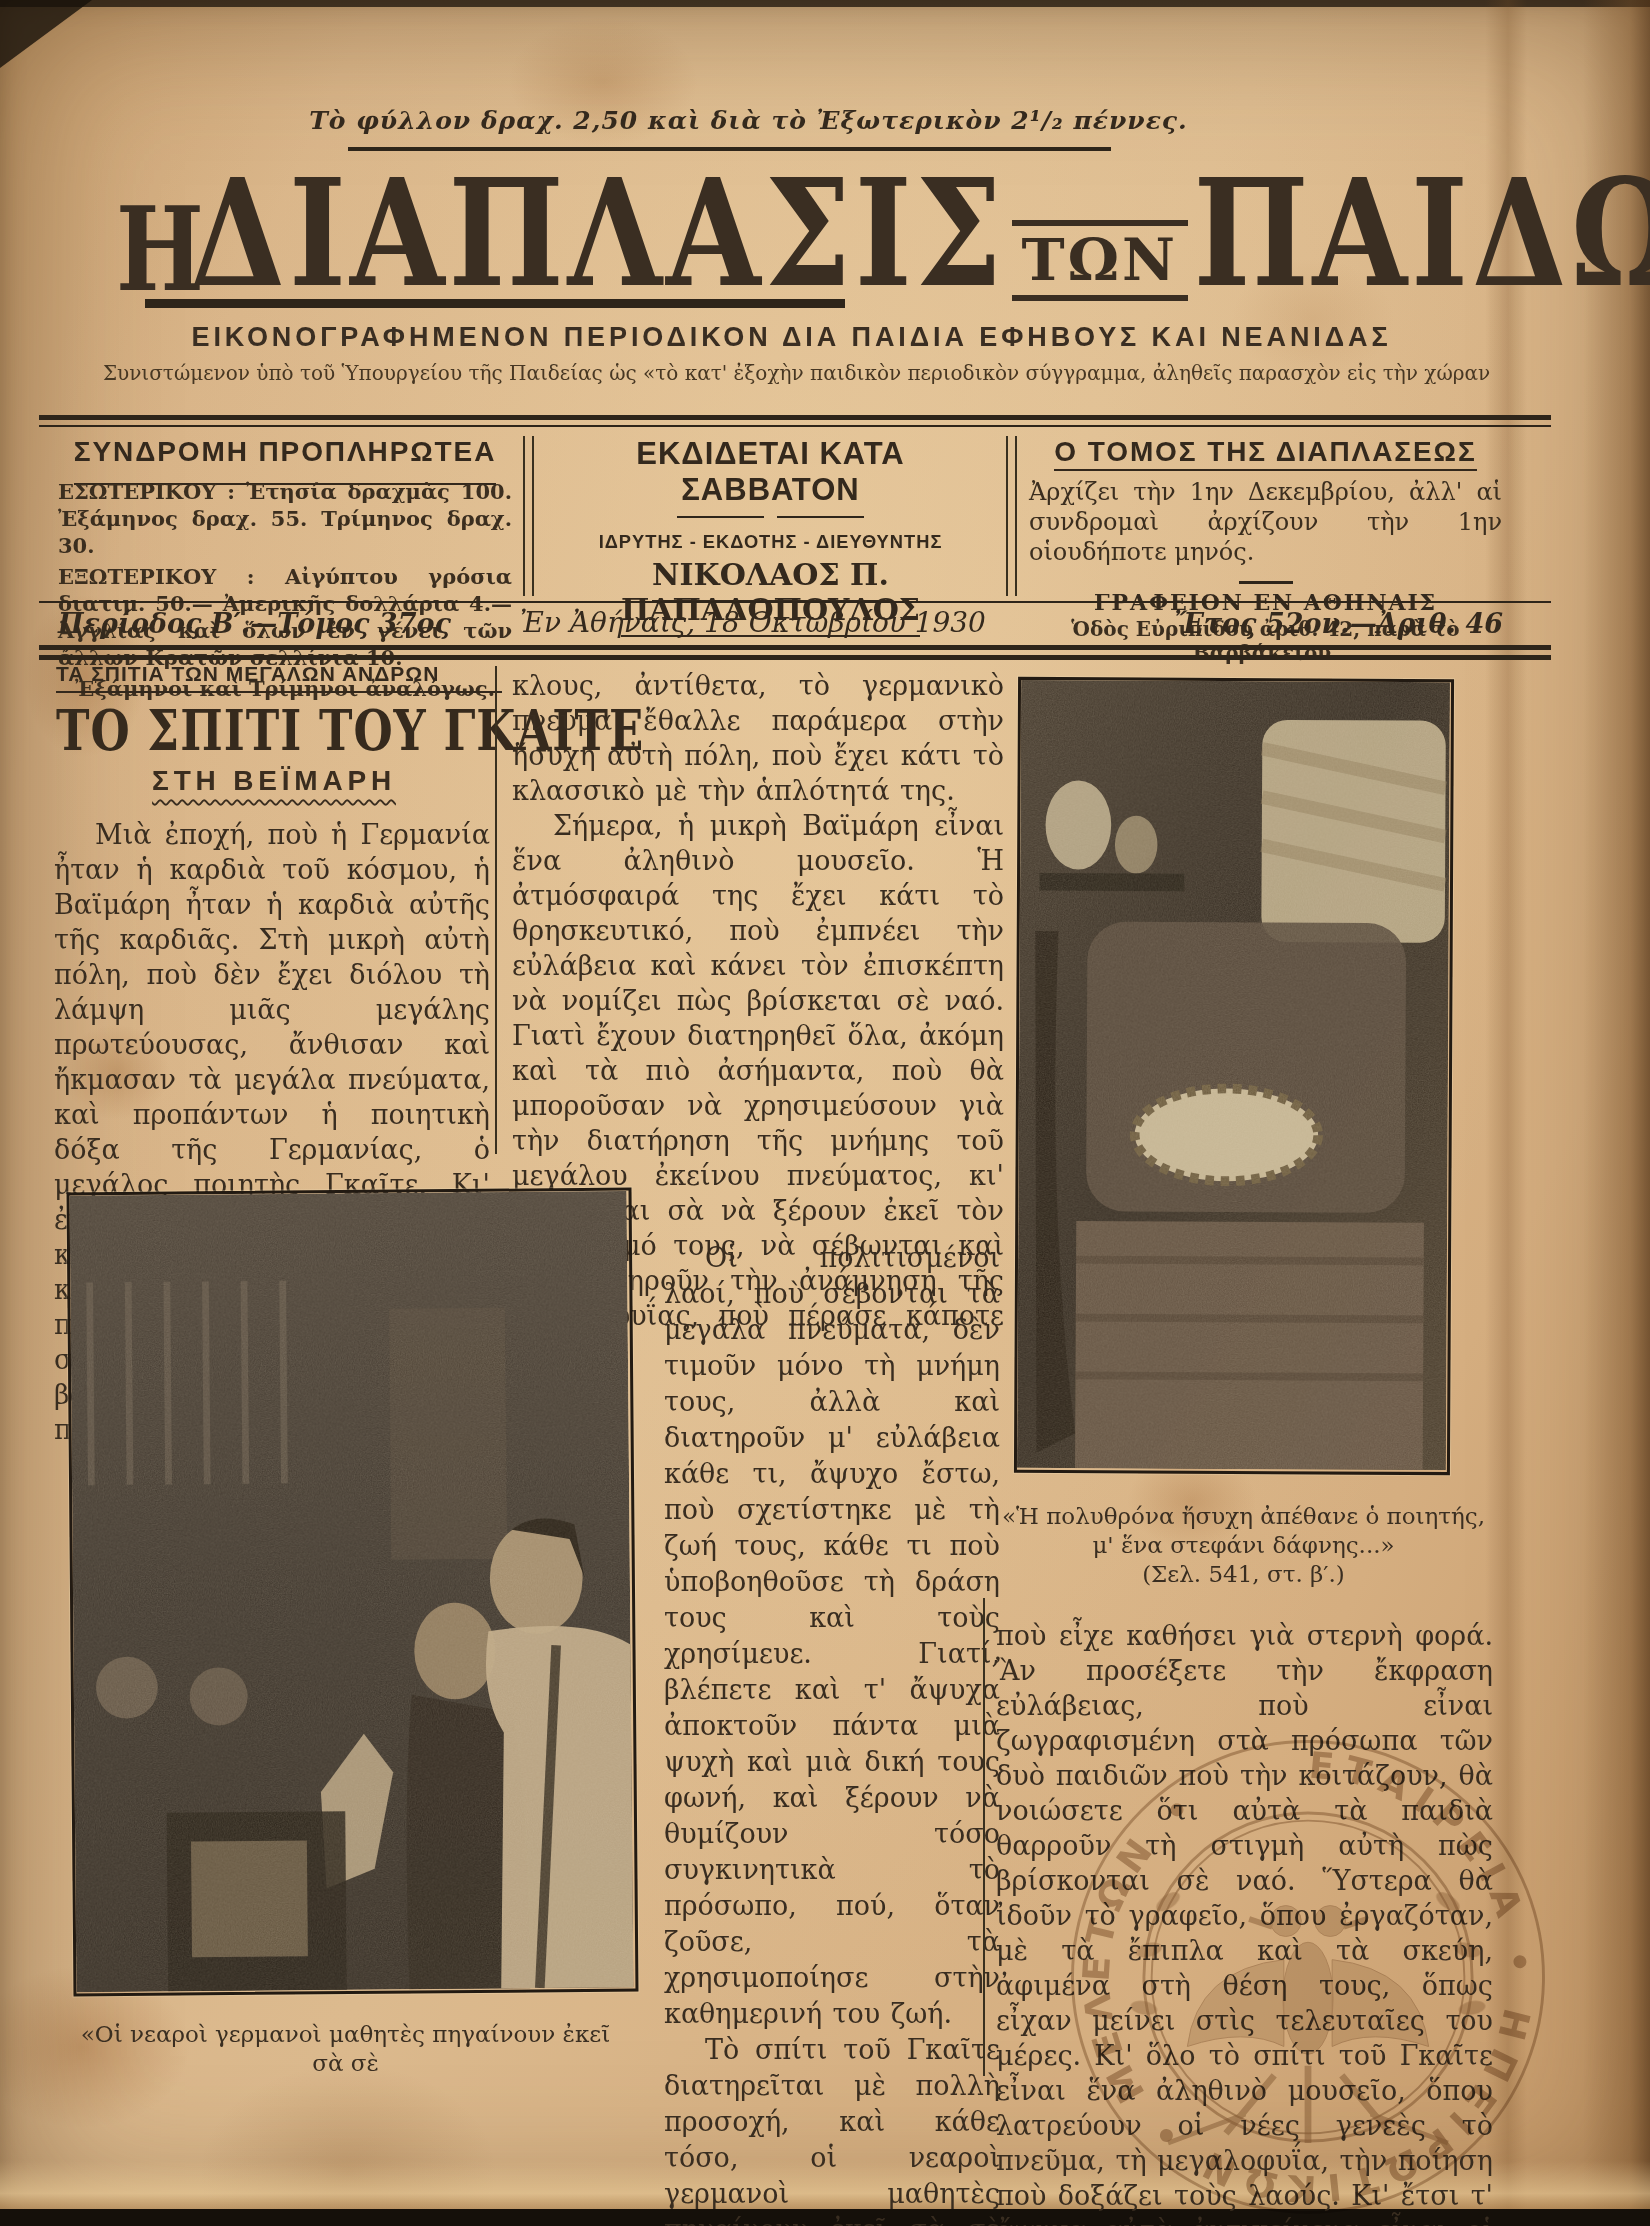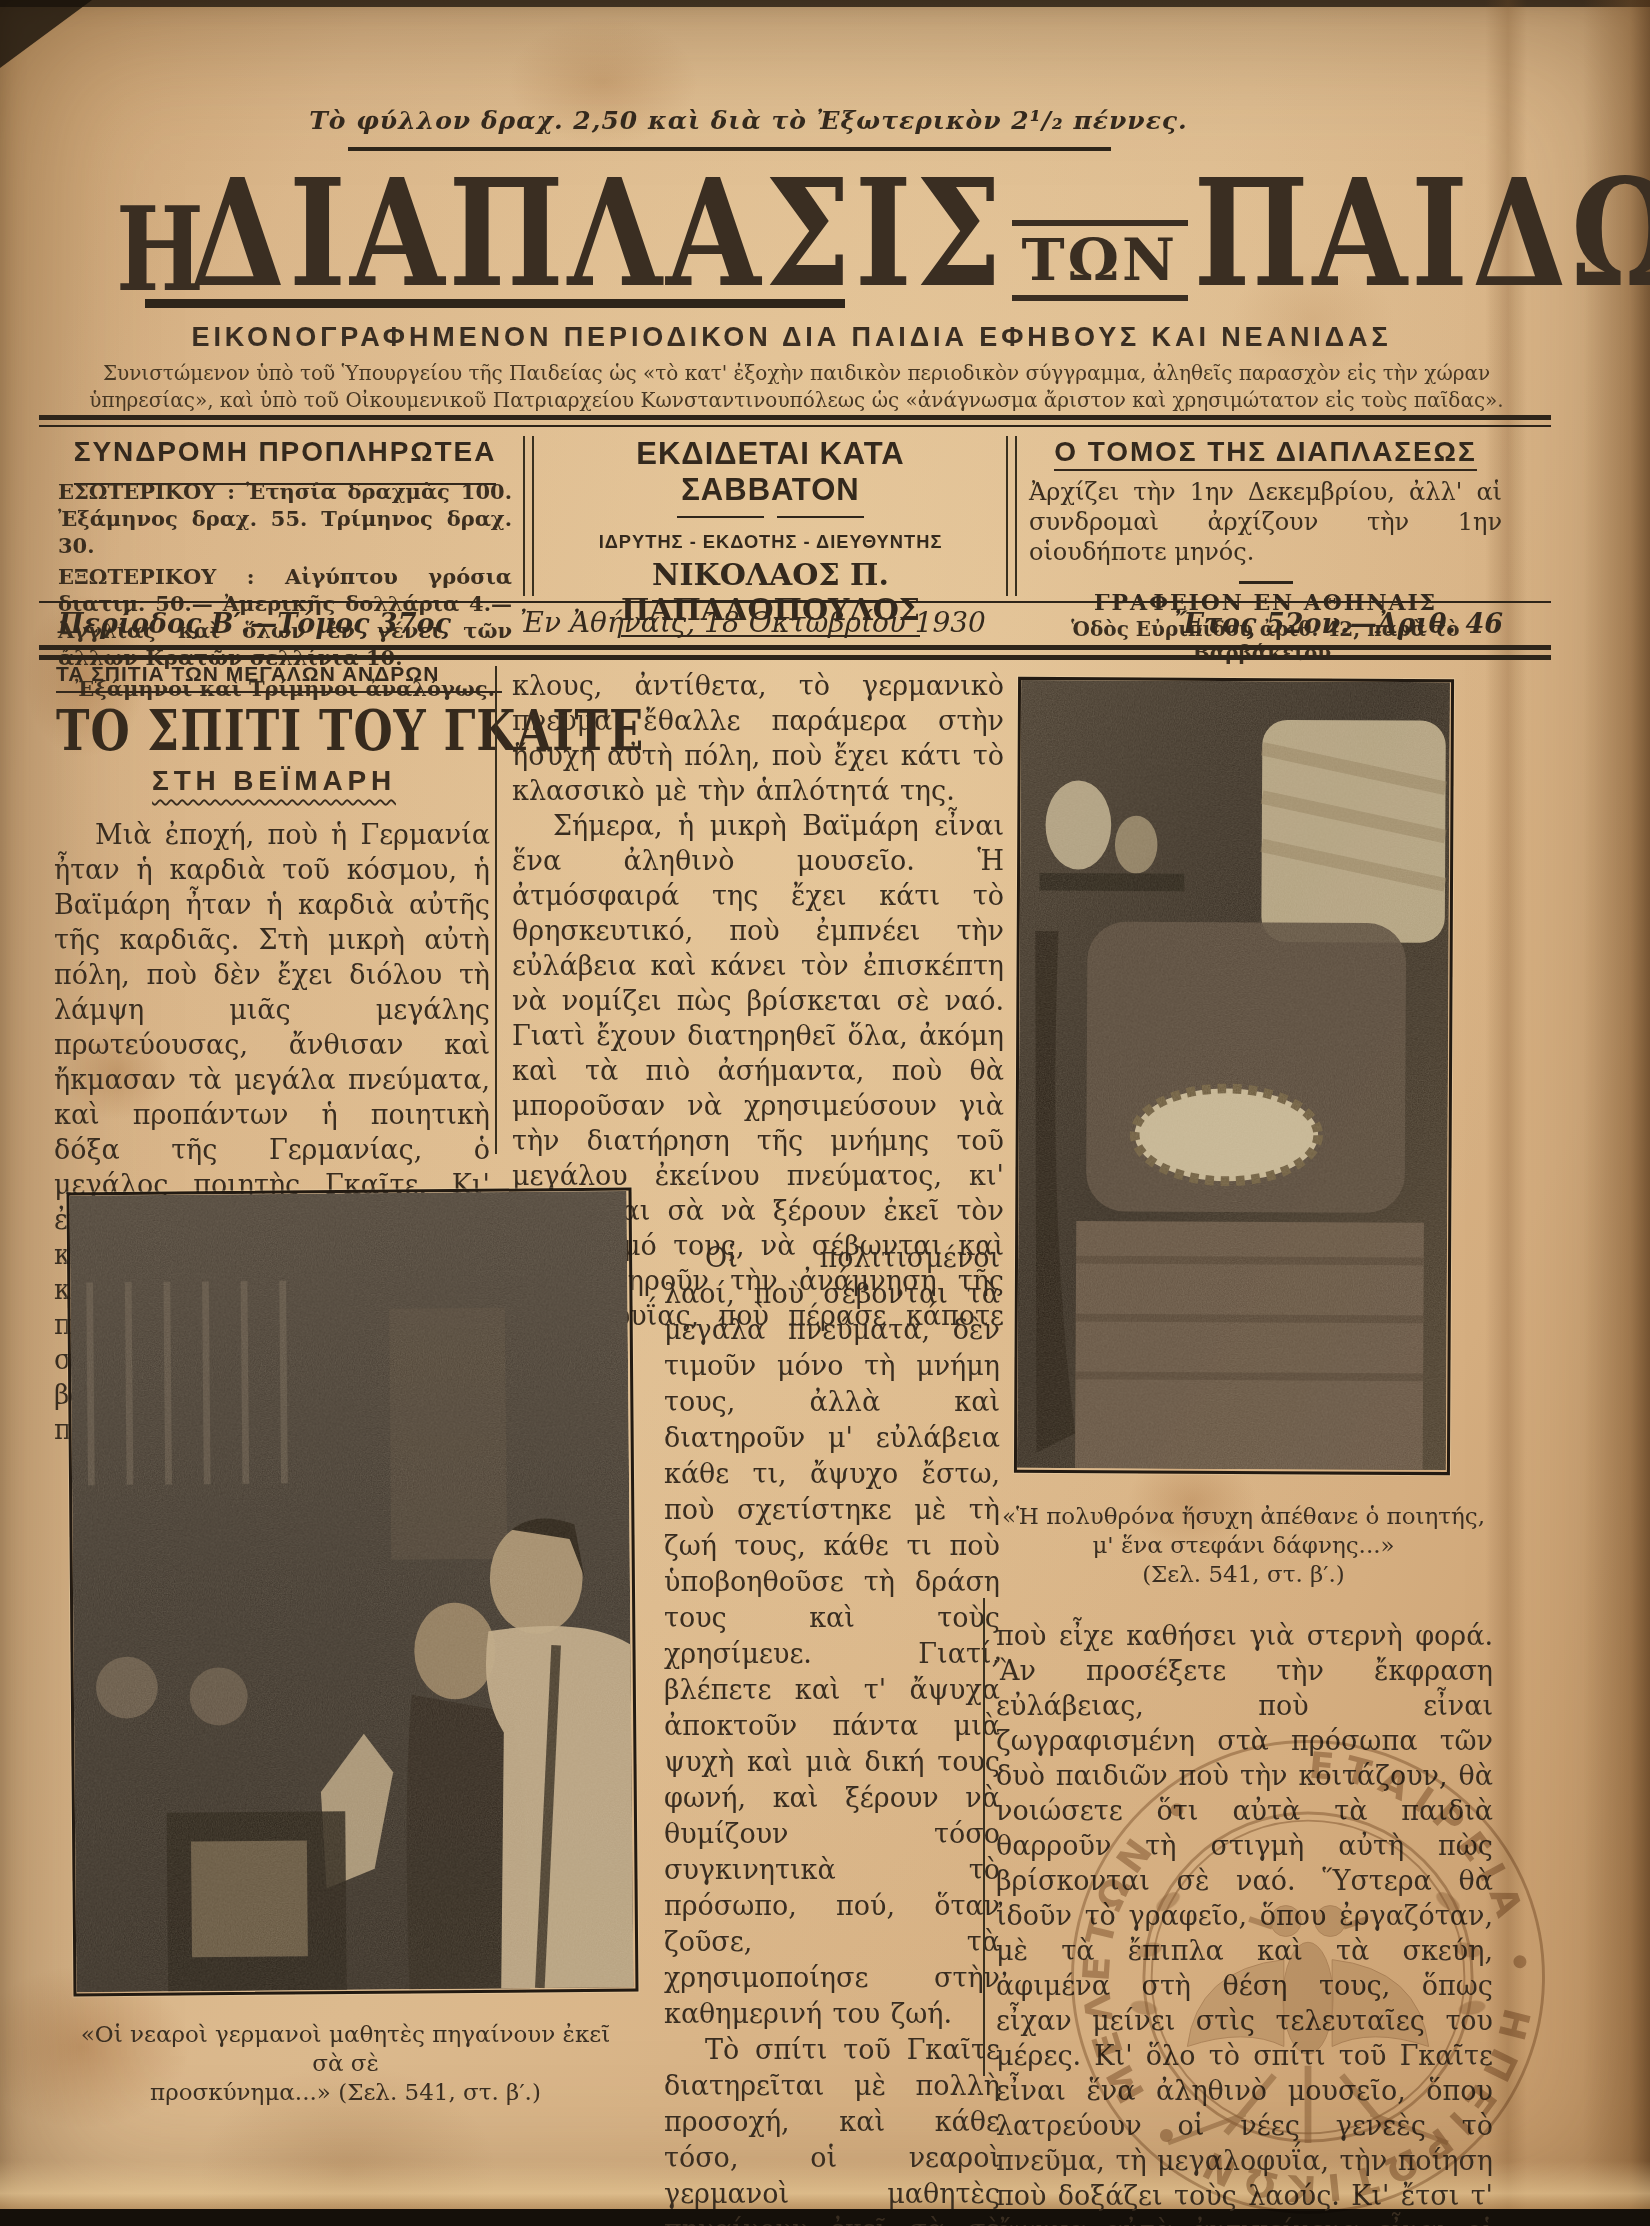--- a/index.html
+++ b/index.html
@@ -51,21 +51,20 @@
   <div class="abs" style="left:116px;top:153px;width:1419px;height:154px;display:flex;align-items:flex-end;justify-content:space-between;color:#3a2e22;">
     <span style="font-size:93px;font-weight:bold;transform:scaleY(1.25);transform-origin:bottom;line-height:1;">Η</span>
     <span style="font-size:122px;font-weight:bold;transform:scaleY(1.22);transform-origin:bottom;line-height:1;letter-spacing:3.9px;margin-left:-13.5px;">ΔΙΑΠΛΑΣΙΣ</span>
     <span style="font-size:58px;font-weight:bold;line-height:1;border-top:6.8px solid #3a2e22;border-bottom:6.8px solid #3a2e22;padding:5.8px 9.7px;margin:0 5.8px 5.8px 5.8px;letter-spacing:2.9px;">ΤΩΝ</span>
     <span style="font-size:122px;font-weight:bold;transform:scaleY(1.22);transform-origin:bottom;line-height:1;letter-spacing:3.9px;">ΠΑΙΔΩΝ</span>
   </div>
   <div class="abs rule" style="left:145px;top:299px;width:700px;height:8.7px;"></div>
 
   <div class="abs center" style="left:58px;top:361px;width:1477px;font-size:20px;color:#473723;">Συνιστώμενον ὑπὸ τοῦ Ὑπουργείου τῆς Παιδείας ὡς «τὸ κατ' ἐξοχὴν παιδικὸν περιοδικὸν σύγγραμμα, ἀληθεῖς παρασχὸν εἰς τὴν χώραν</div>
   <div class="abs center sans" style="left:0;top:322px;width:1583px;font-size:27px;font-weight:bold;letter-spacing:3.9px;color:#3a2e22;">ΕΙΚΟΝΟΓΡΑΦΗΜΕΝΟΝ ΠΕΡΙΟΔΙΚΟΝ ΔΙΑ ΠΑΙΔΙΑ ΕΦΗΒΟΥΣ ΚΑΙ ΝΕΑΝΙΔΑΣ</div>
-  <div class="abs center" style="left:58px;top:388px;width:1477px;font-size:20px;color:#473723;">ὑπηρεσίας», καὶ ὑπὸ τοῦ Οἰκουμενικοῦ Πατριαρχείου Κωνσταντινουπόλεως ὡς «ἀνάγνωσμα ἄριστον καὶ χρησιμώτατον εἰς τοὺς παῖδας».</div>
 
   <div class="abs rule" style="left:39px;top:415px;width:1512px;height:4.8px;"></div>
   <div class="abs rule" style="left:39px;top:425px;width:1512px;height:1.9px;"></div>
 
   <div class="abs" style="left:58px;top:436px;width:454px;">
     <div class="center sans boxtitle" style="font-size:28px;"><span style="border-bottom:2.9px solid #33281c;padding-bottom:16px;">ΣΥΝΔΡΟΜΗ ΠΡΟΠΛΗΡΩΤΕΑ</span></div>
     <div class="just" style="font-size:21px;line-height:27px;margin-top:9.7px;font-weight:bold;color:#3b2e1f;">
       <span>ΕΣΩΤΕΡΙΚΟΥ :</span>
       <span>Ἐτησία δραχμὰς 100. Ἐξάμηνος δραχ. 55. Τρίμηνος δραχ. 30.</span>
     </div>
@@ -197,21 +196,20 @@
         <path d="M455 350 Q480 330 520 345 L530 400 L515 360 Z" fill="#241c12"></path>
         <path d="M430 455 Q420 520 445 560 L440 825 L577 825 L577 470 Q530 440 430 455 Z" fill="#bda684" opacity=".95"></path>
         <path d="M500 470 L480 825" stroke="#2a2116" stroke-width="10" opacity=".8"></path>
       </g>
       <rect width="577" height="825" filter="url(#grain)"></rect>
     </svg>
   </div>
 
   <div class="abs center caption" style="left:68px;top:2020px;width:555px;font-size:23px;">
     <div>«Οἱ νεαροὶ γερμανοὶ μαθητὲς πηγαίνουν ἐκεῖ σὰ σὲ</div>
-    <div>προσκύνημα...» (Σελ. 541, στ. β′.)</div>
   </div>
 
   <svg class="abs" style="left:1052px;top:1728px;mix-blend-mode:multiply;opacity:.8;" width="512" height="498" viewBox="0 0 530 516">
     <defs>
         <path id="ringpath" d="M265 52 A 206 206 0 1 1 264.9 52"></path>
       </defs>
     <g stroke="#8a6a45" fill="none" opacity=".55">
       <circle cx="265" cy="258" r="244" stroke-width="3"></circle>
       <circle cx="265" cy="258" r="170" stroke-width="3"></circle>
       <circle cx="265" cy="258" r="162" stroke-width="2"></circle>

